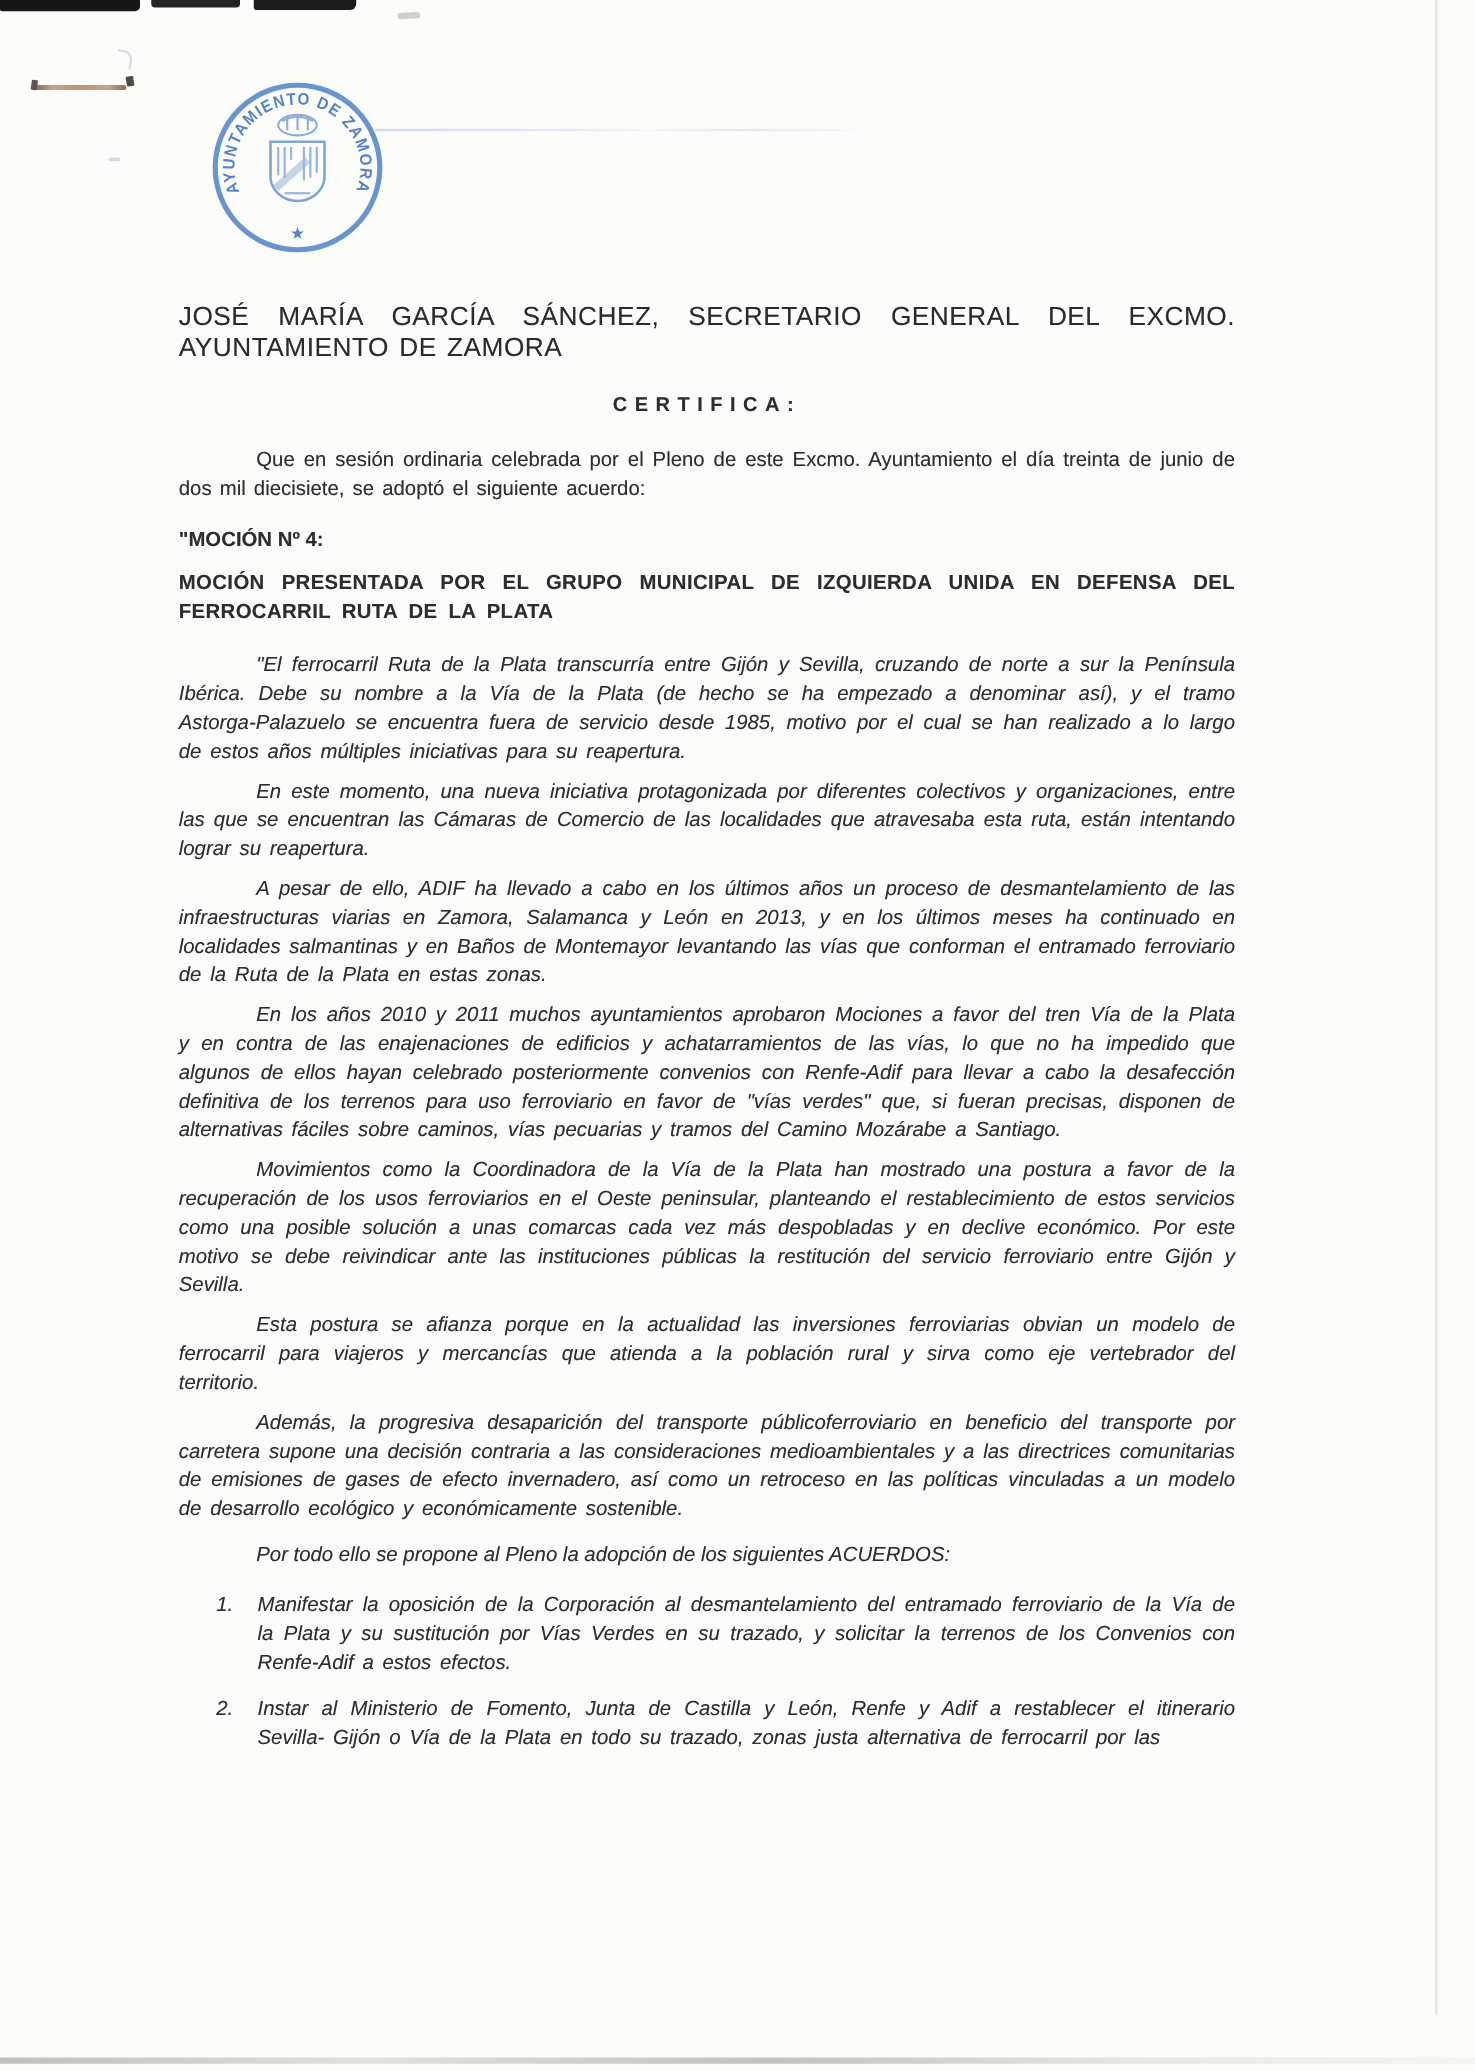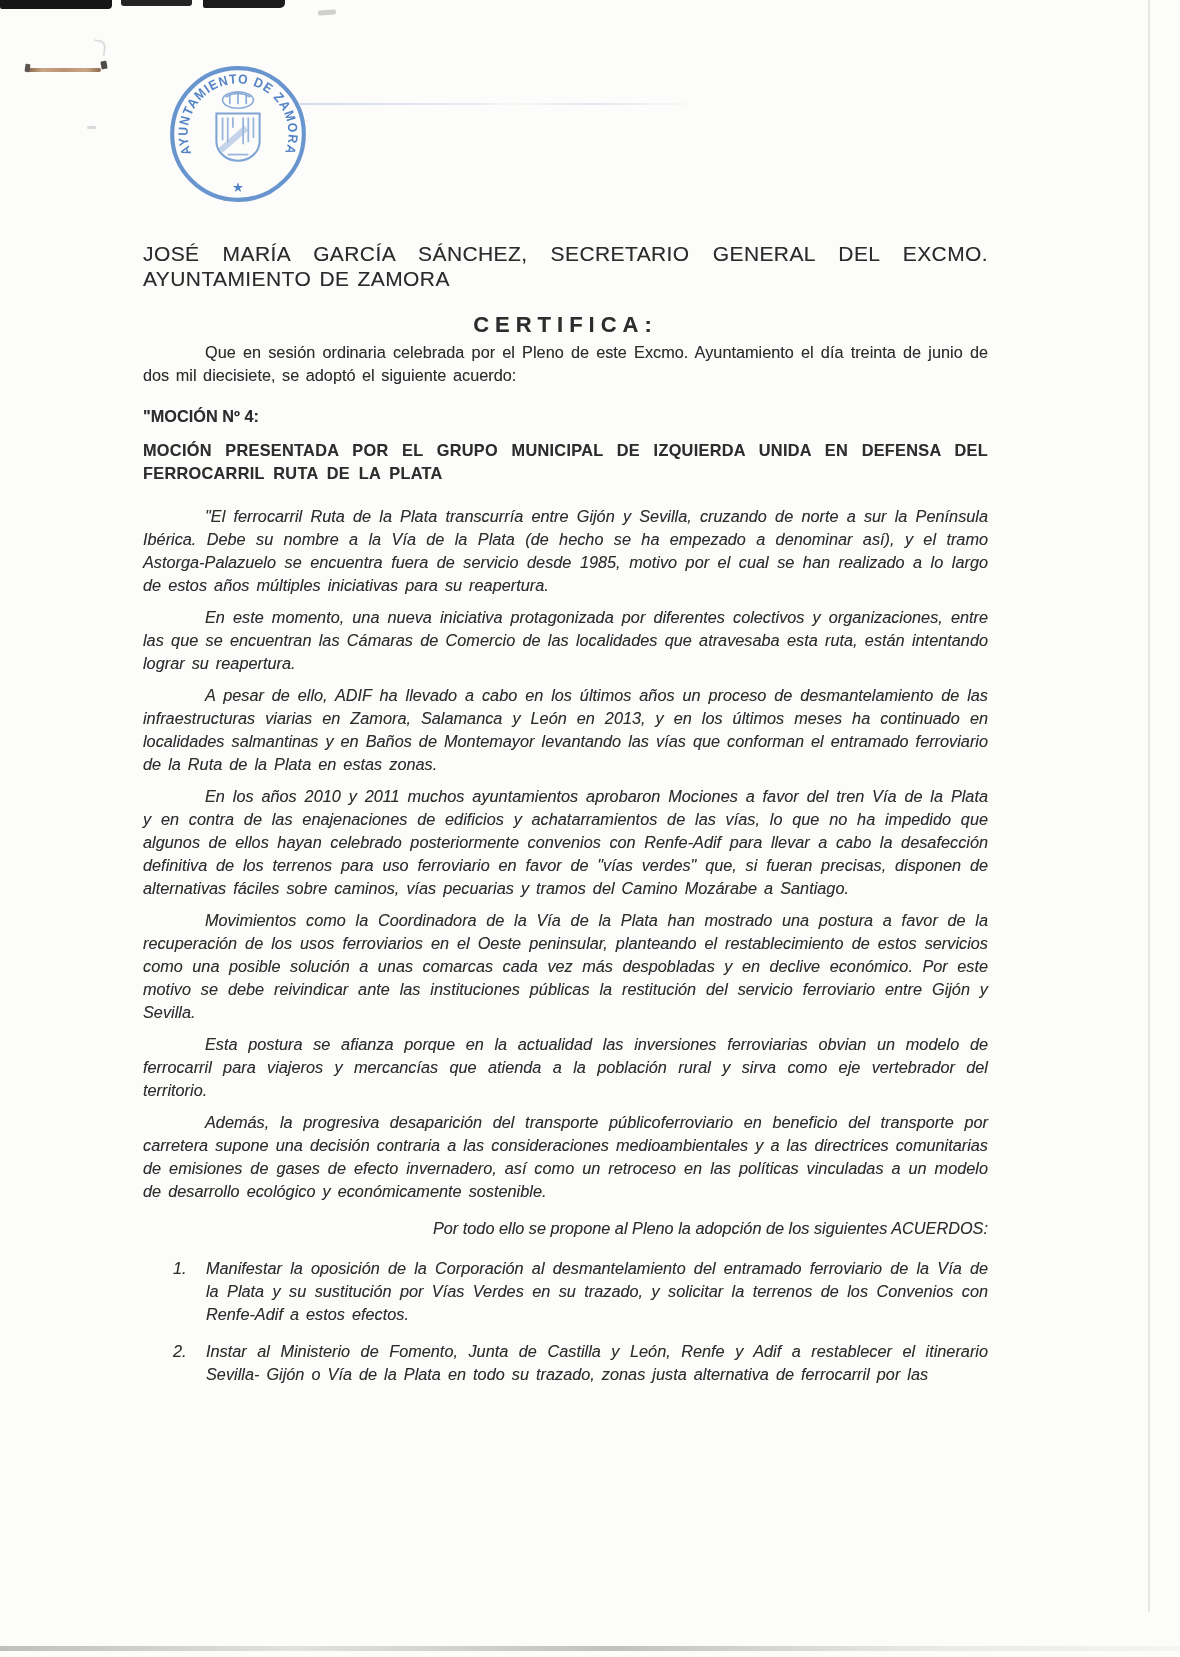--- a/index.html
+++ b/index.html
@@ -30,30 +30,30 @@
   .edge-right{position:absolute;left:1148px;top:0;width:2px;height:1612px;background:#e6e6e2;}
   .edge-bottom{position:absolute;left:0;top:1646px;width:1180px;height:5px;filter:blur(.6px);
     background:linear-gradient(90deg,rgba(140,140,134,.55),rgba(175,175,170,.35) 25%,rgba(135,135,130,.5) 52%,rgba(185,185,180,.3) 78%,rgba(205,205,200,.15));}
   
   .seal{position:absolute;left:166px;top:62px;width:144px;height:144px;opacity:.92;}
   
   .col{position:absolute;left:143px;top:241px;width:845px;
     font-size:16.3px;line-height:23px;
     text-shadow:0 0 .5px rgba(45,45,45,.38);}
   .hdr{font-size:21px;line-height:25px;letter-spacing:.4px;word-spacing:2px;text-align:justify;color:#2b2b2b;}
-  .cert{margin-top:21px;font-size:22px;line-height:25px;font-weight:700;letter-spacing:6px;text-align:center;}
+  .cert{margin-top:21px;font-size:16px;line-height:25px;font-weight:700;letter-spacing:6px;text-align:center;}
   .para{text-align:justify;text-indent:62px;word-spacing:2px;}
-  .intro{margin-top:4px;}
+  .intro{margin-top:20px;}
   .m4{margin-top:18px;font-weight:700;line-height:23px;}
   .title{margin-top:11px;font-weight:700;text-align:justify;letter-spacing:.3px;word-spacing:4px;line-height:23px;}
   .presenter{margin-top:11px;}
   .name{font-weight:700;text-decoration:underline;text-underline-offset:3px;}
   .mp{font-style:italic;margin-top:9px;word-spacing:2.5px;}
   .mp.first{margin-top:20px;}
-  .proposal{margin-top:14px;font-style:italic;text-indent:62px;text-align:right;}
+  .proposal{margin-top:14px;font-style:italic;text-indent:62px;}
   .li{display:flex;margin-top:17px;font-style:italic;padding-left:30px;}
   .li.second{margin-top:14px;}
   .li .num{width:33px;flex:0 0 33px;}
   .li .txt{flex:1;text-align:justify;word-spacing:2.5px;}
 </style>
 </head>
 <body>
 
 <div class="page">
 

